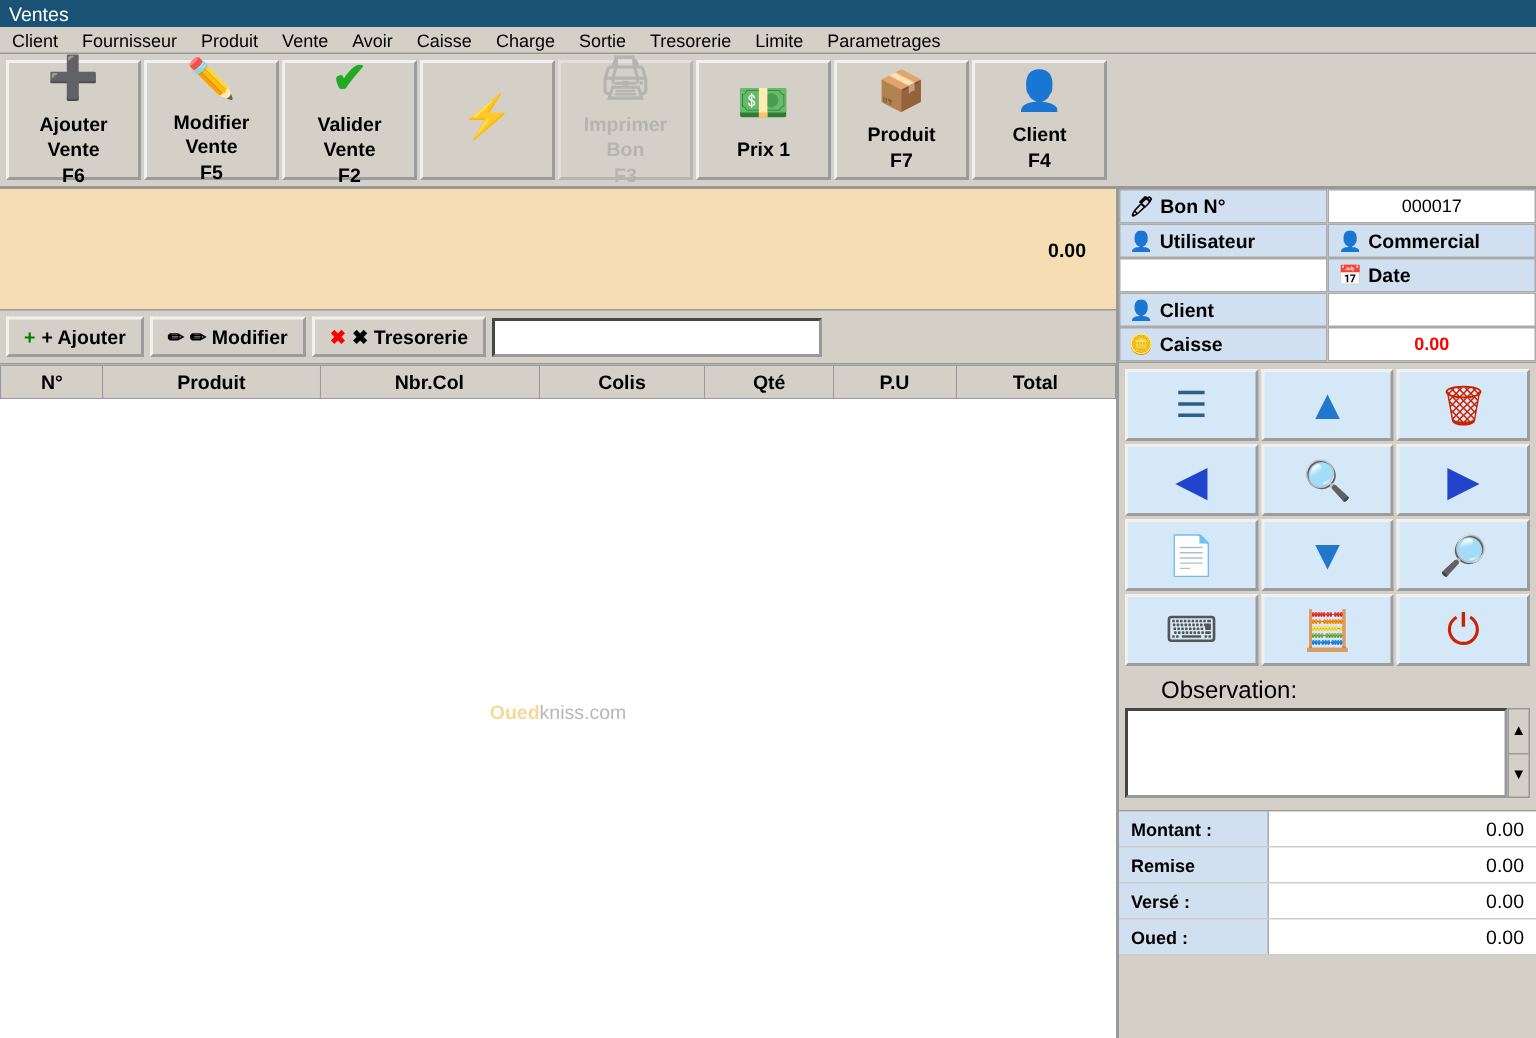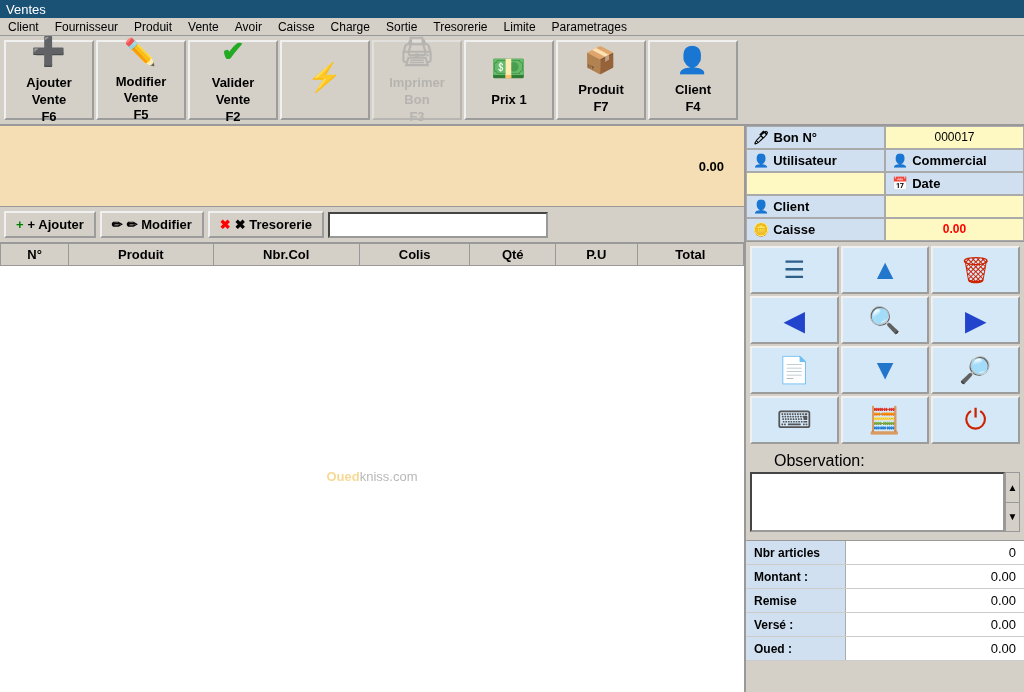--- a/index.html
+++ b/index.html
@@ -170,21 +170,21 @@
       border: 1px solid #aaa;
       padding: 3px 6px;
       font-weight: bold;
       display: flex;
       align-items: center;
       gap: 4px;
       font-size: 12px;
     }
 
     .info-value {
-      background: #fef9c3;
+      background: #ffffff;
       border: 1px solid #aaa;
       padding: 3px 6px;
       text-align: center;
       font-size: 12px;
     }
 
     .info-value.red { color: red; font-weight: bold; }
 
     .icon-grid {
       display: grid;
@@ -474,24 +474,20 @@
         <textarea class="observation-textarea" style=""></textarea>
         <div style="display:flex; flex-direction:column; border: 1px solid #999; background:#d4d0c8; width:16px;">
           <div style="flex:1; border-bottom:1px solid #999; display:flex; align-items:center; justify-content:center; cursor:pointer; font-size:10px;">▲</div>
           <div style="flex:1; display:flex; align-items:center; justify-content:center; cursor:pointer; font-size:10px;">▼</div>
         </div>
       </div>
     </div>
 
     <div class="summary-grid">
 
-      <div class="summary-row">
-        <div class="summary-label">Nbr articles</div>
-        <div class="summary-value">0</div>
-      </div>
 
       <div class="summary-row">
         <div class="summary-label">Montant :</div>
         <div class="summary-value">0.00</div>
       </div>
 
       <div class="summary-row">
         <div class="summary-label">Remise</div>
         <div class="summary-value">0.00</div>
       </div>

